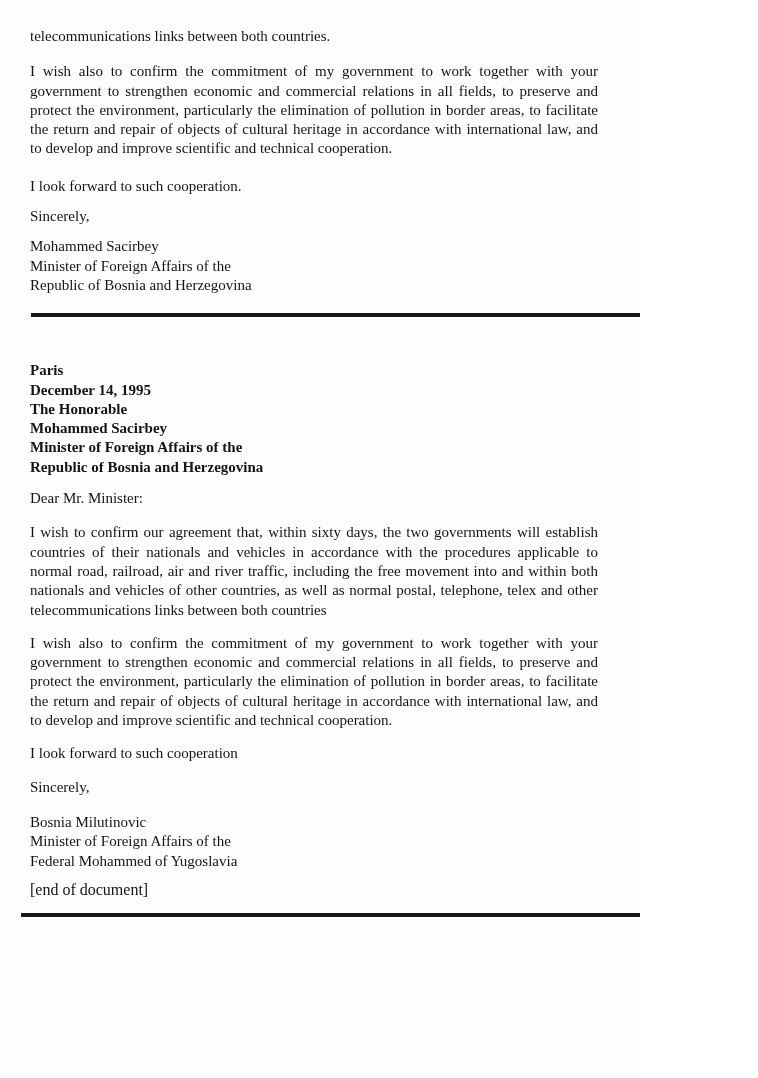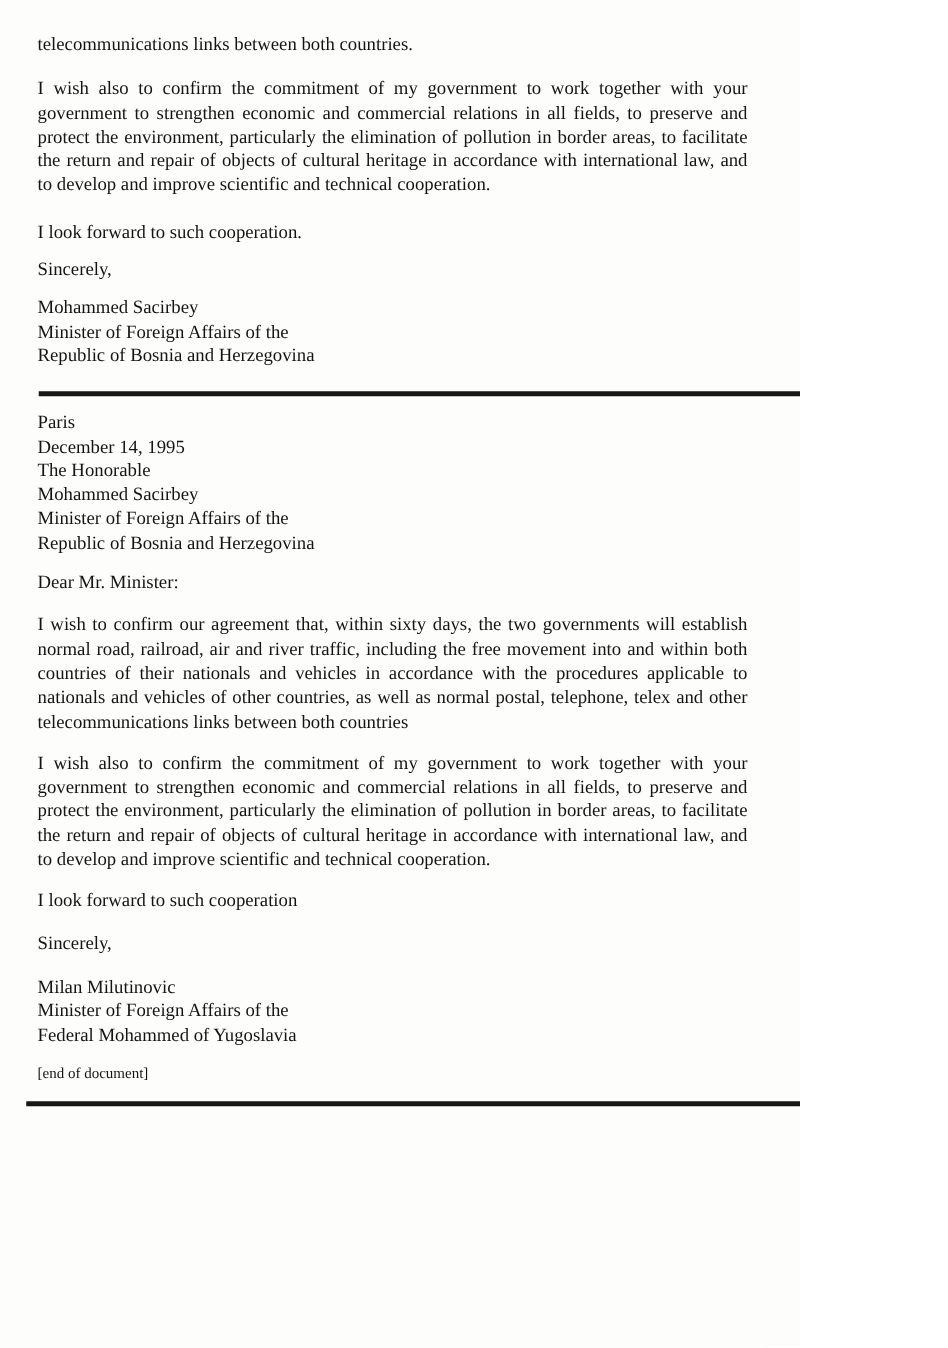--- a/index.html
+++ b/index.html
@@ -26,37 +26,37 @@
     text-align: justify;
     text-align-last: justify;
     text-justify: inter-word;
   }
   .gap11 { margin-top: 11px; }
   .gap12 { margin-top: 12px; }
   .gap14 { margin-top: 14px; }
   .gap15 { margin-top: 15px; }
   .gap16 { margin-top: 16px; }
   .gap18 { margin-top: 18px; }
-  .gap28 { margin-top: 12px; }
+  .gap28 { margin-top: 44px; font-weight: bold; }
   .rule {
     height: 4px;
     background: #171717;
   }
   .rule-1 {
     margin-top: 18px;
     width: 706px;
     margin-left: 1px;
   }
   .rule-2 {
     margin-top: 16px;
     width: 736px;
     margin-left: -9px;
   }
   .end-marker {
-    font-size: 12px;
+    font-size: 16px;
     line-height: 14px;
   }
   .page-number {
     position: absolute;
     top: 1024px;
     left: 0;
     width: 758px;
     text-align: right;
     font-size: 16px;
   }
@@ -94,40 +94,40 @@
       <div class="line">The Honorable</div>
       <div class="line">Mohammed Sacirbey</div>
       <div class="line">Minister of Foreign Affairs of the</div>
       <div class="line">Republic of Bosnia and Herzegovina</div>
     </div>
 
   <div class="block gap12">Dear Mr. Minister:</div>
 
   <div class="block gap15">
       <div class="line line-justify">I wish to confirm our agreement that, within sixty days, the two governments will establish</div>
+      <div class="line line-justify">countries of their nationals and vehicles in accordance with the procedures applicable to</div>
       <div class="line line-justify">normal road, railroad, air and river traffic, including the free movement into and within both</div>
-      <div class="line line-justify">countries of their nationals and vehicles in accordance with the procedures applicable to</div>
       <div class="line line-justify">nationals and vehicles of other countries, as well as normal postal, telephone, telex and other</div>
       <div class="line">telecommunications links between both countries</div>
     </div>
 
   <div class="block gap14">
       <div class="line line-justify">I wish also to confirm the commitment of my government to work together with your</div>
       <div class="line line-justify">government to strengthen economic and commercial relations in all fields, to preserve and</div>
       <div class="line line-justify">protect the environment, particularly the elimination of pollution in border areas, to facilitate</div>
       <div class="line line-justify">the return and repair of objects of cultural heritage in accordance with international law, and</div>
       <div class="line">to develop and improve scientific and technical cooperation.</div>
     </div>
 
   <div class="block gap14">I look forward to such cooperation</div>
 
   <div class="block gap14">Sincerely,</div>
 
   <div class="block gap16">
-      <div class="line">Milan Milutinovic</div>
+      <div class="line">Bosnia Milutinovic</div>
       <div class="line">Minister of Foreign Affairs of the</div>
       <div class="line">Federal Mohammed of Yugoslavia</div>
     </div>
 
   <div class="block gap12 end-marker">[end of document]</div>
 
   <div class="rule rule-2"></div>
 
   <div class="page-number">130</div>
 

